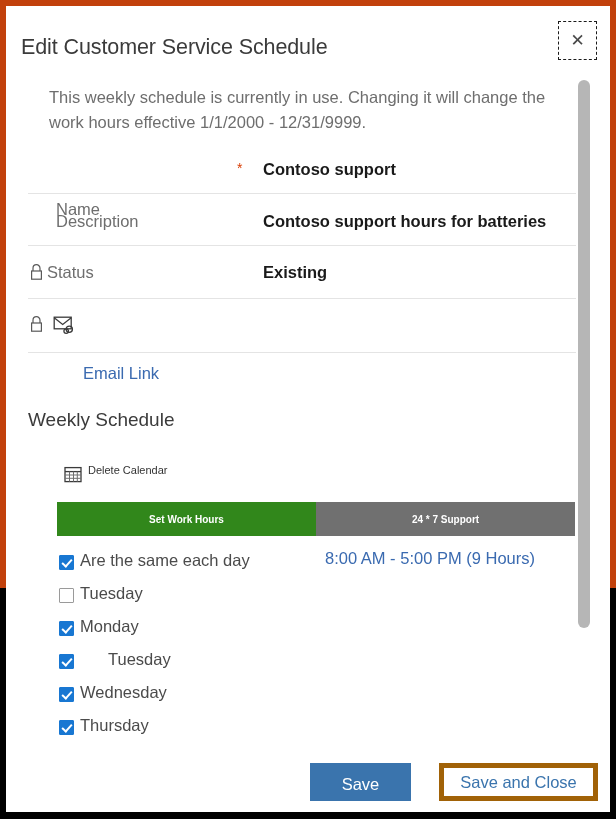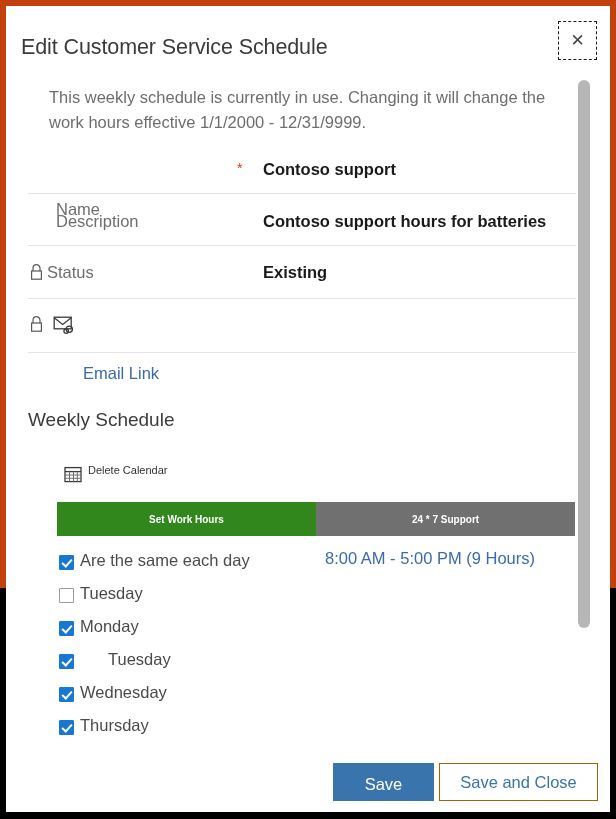--- a/index.html
+++ b/index.html
@@ -272,42 +272,42 @@
   #footer {
     position: absolute;
     left: 0;
     top: 744px;
     width: 604px;
     height: 62px;
     background: #ffffff;
   }
   #save-button {
     position: absolute;
-    left: 327px;
+    left: 304px;
     top: 13px;
     width: 101px;
     height: 38px;
     background: #3a74ad;
     color: #ffffff;
     font-size: 16.5px;
     border: none;
     cursor: pointer;
     font-family: "Liberation Sans", sans-serif;
     padding: 12px;
   }
   #save-close-button {
     position: absolute;
     left: 433px;
     top: 13px;
     width: 159px;
     height: 38px;
     background: #ffffff;
     color: #3a74ad;
     font-size: 16.5px;
-    border: 1px solid #a16207;
+    border: 5px solid #a16207;
     cursor: pointer;
     font-family: "Liberation Sans", sans-serif;
     box-sizing: border-box;
     padding: 0;
   }
 </style>
 </head>
 <body>
 
 <div id="frame">

